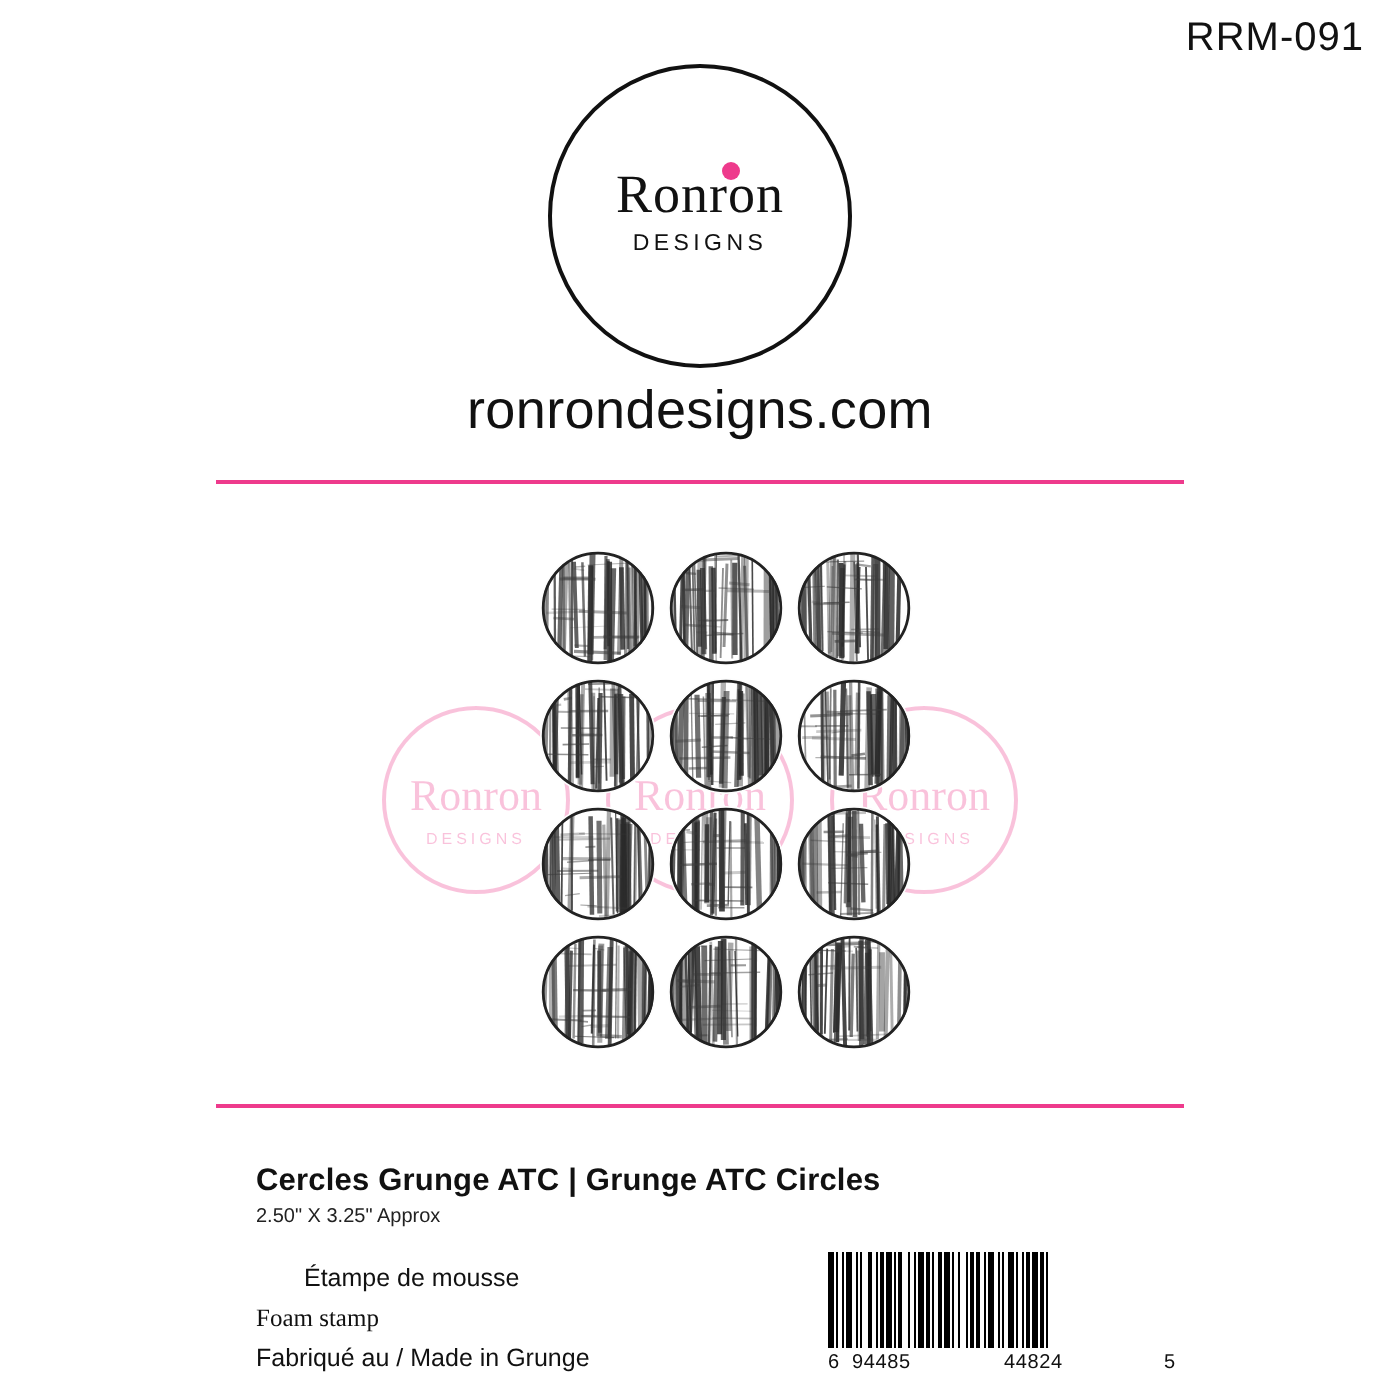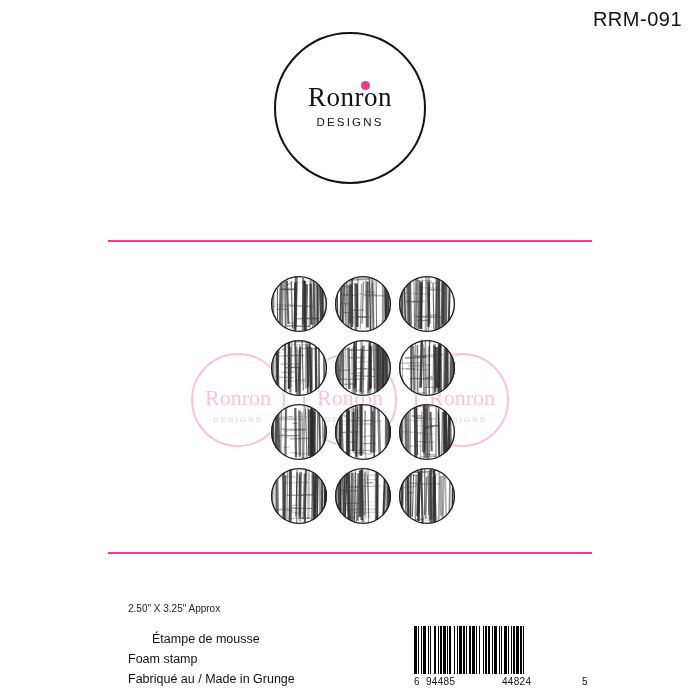--- a/index.html
+++ b/index.html
@@ -155,21 +155,21 @@
     font-size: 10px;
     color: #222;
   }
   .footline {
     position: absolute;
     left: 128px;
     font-size: 12.5px;
     color: #111;
   }
   .f1 { top: 632px; margin-left: 24px; }
-  .f2 { top: 652px; }
+  .f2 { top: 652px; font-family: Liberation Serif, serif; }
   .f3 { top: 672px; }
 
   
   .barcode-box {
     position: absolute;
     top: 626px;
     left: 414px;
     width: 170px;
     height: 48px;
     display: flex;
@@ -203,20 +203,21 @@
   <div class="sku">RRM-091</div>
 
   <div class="logo-wrap">
     <div class="logo-circle">
       <div class="logo-word">Ronron</div>
       <div class="logo-dot"></div>
       <div class="logo-sub">DESIGNS</div>
     </div>
   </div>
 
+  <div class="url">ronrondesigns.com</div>
 
   <div class="rule rule-top"></div>
 
   <div class="watermark">
     <svg width="444" height="100" viewBox="0 0 444 100">
       <circle cx="110" cy="50" r="46" fill="none" stroke="#ee3a8c" stroke-width="2"></circle>
       <circle cx="222" cy="50" r="46" fill="none" stroke="#ee3a8c" stroke-width="2"></circle>
       <circle cx="334" cy="50" r="46" fill="none" stroke="#ee3a8c" stroke-width="2"></circle>
       <text x="110" y="55" text-anchor="middle" font-family="Liberation Serif, serif" font-size="22" fill="#ee3a8c">Ronron</text>
       <text x="222" y="55" text-anchor="middle" font-family="Liberation Serif, serif" font-size="22" fill="#ee3a8c">Ronron</text>
@@ -982,20 +983,21 @@
             <line x1="4.0" y1="8.7" x2="13.3" y2="9.5" stroke="#3a3a3a" stroke-width="0.87" stroke-opacity="0.38"></line>
             <line x1="17.0" y1="17.1" x2="42.6" y2="16.6" stroke="#3a3a3a" stroke-width="1.57" stroke-opacity="0.27"></line>
           </g>
           <circle cx="29" cy="29" r="27.4" fill="none" stroke="#222" stroke-width="1.4"></circle>
         </svg>
       </div>
     </div>
 
   <div class="rule rule-bottom"></div>
 
+  <div class="title">Cercles Grunge ATC | Grunge ATC Circles</div>
   <div class="dims">2.50" X 3.25" Approx</div>
   <div class="footline f1">Étampe de mousse</div>
   <div class="footline f2">Foam stamp</div>
   <div class="footline f3">Fabriqué au / Made in Grunge</div>
 
   <div class="barcode-box">
       <span class="bar" style="width: 3px; background: rgb(0, 0, 0);"></span>
       <span class="bar" style="width: 1px; background: transparent;"></span>
       <span class="bar" style="width: 1px; background: rgb(0, 0, 0);"></span>
       <span class="bar" style="width: 2px; background: transparent;"></span>

